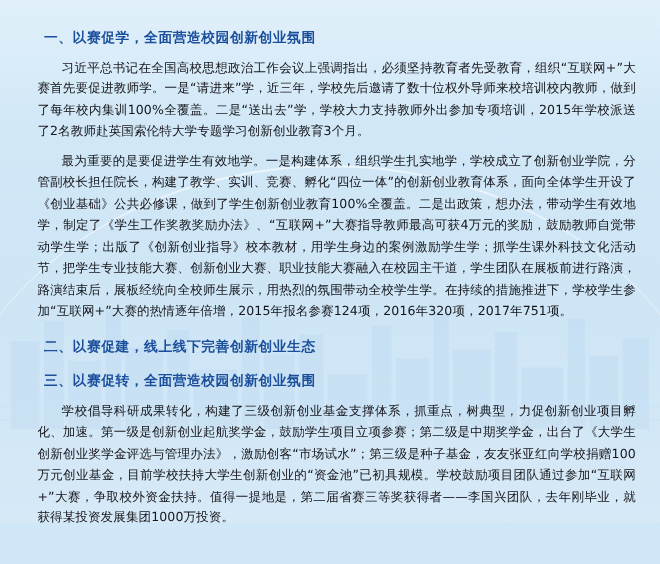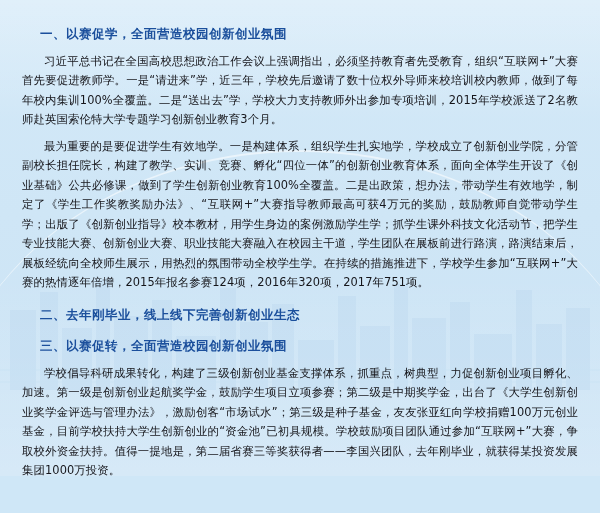--- a/index.html
+++ b/index.html
@@ -67,21 +67,21 @@
     font-weight: bold;
     font-size: 12.5px;
     letter-spacing: 0.5px;
     margin: 0 0 9px 0;
     padding-left: 18px;
     line-height: 1.35;
   }
   .heading-2 { margin-top: 14px; }
   .heading-3 { margin-top: 14px; }
   p.para {
-    margin: 0 0 7px 0;
+    margin: 0 0 7px 12px;
     font-size: 11.4px;
     line-height: 19.5px;
     color: #15151a;
     text-align: justify;
     text-indent: 22px;
     letter-spacing: 0.1px;
   }
 </style>
 </head>
 <body>
@@ -120,19 +120,19 @@
       <path d="M0 142 L600 142"></path>
     </g>
   </svg>
 
   <div class="content">
 
     <h2 class="heading heading-1">一、以赛促学，全面营造校园创新创业氛围</h2>
     <p class="para">习近平总书记在全国高校思想政治工作会议上强调指出，必须坚持教育者先受教育，组织“互联网+”大赛首先要促进教师学。一是“请进来”学，近三年，学校先后邀请了数十位权外导师来校培训校内教师，做到了每年校内集训100%全覆盖。二是“送出去”学，学校大力支持教师外出参加专项培训，2015年学校派送了2名教师赴英国索伦特大学专题学习创新创业教育3个月。</p>
     <p class="para">最为重要的是要促进学生有效地学。一是构建体系，组织学生扎实地学，学校成立了创新创业学院，分管副校长担任院长，构建了教学、实训、竞赛、孵化“四位一体”的创新创业教育体系，面向全体学生开设了《创业基础》公共必修课，做到了学生创新创业教育100%全覆盖。二是出政策，想办法，带动学生有效地学，制定了《学生工作奖教奖励办法》、“互联网+”大赛指导教师最高可获4万元的奖励，鼓励教师自觉带动学生学；出版了《创新创业指导》校本教材，用学生身边的案例激励学生学；抓学生课外科技文化活动节，把学生专业技能大赛、创新创业大赛、职业技能大赛融入在校园主干道，学生团队在展板前进行路演，路演结束后，展板经统向全校师生展示，用热烈的氛围带动全校学生学。在持续的措施推进下，学校学生参加“互联网+”大赛的热情逐年倍增，2015年报名参赛124项，2016年320项，2017年751项。</p>
 
-    <h2 class="heading heading-2">二、去年刚毕业，线上线下完善创新创业生态</h2>
+    <h2 class="heading heading-2">二、以赛促建，线上线下完善创新创业生态</h2>
 
     <h2 class="heading heading-3">三、以赛促转，全面营造校园创新创业氛围</h2>
     <p class="para">学校倡导科研成果转化，构建了三级创新创业基金支撑体系，抓重点，树典型，力促创新创业项目孵化、加速。第一级是创新创业起航奖学金，鼓励学生项目立项参赛；第二级是中期奖学金，出台了《大学生创新创业奖学金评选与管理办法》，激励创客“市场试水”；第三级是种子基金，友友张亚红向学校捐赠100万元创业基金，目前学校扶持大学生创新创业的“资金池”已初具规模。学校鼓励项目团队通过参加“互联网+”大赛，争取校外资金扶持。值得一提地是，第二届省赛三等奖获得者——李国兴团队，去年刚毕业，就获得某投资发展集团1000万投资。</p>
 
   </div>
 </div>
 
 </body></html>

